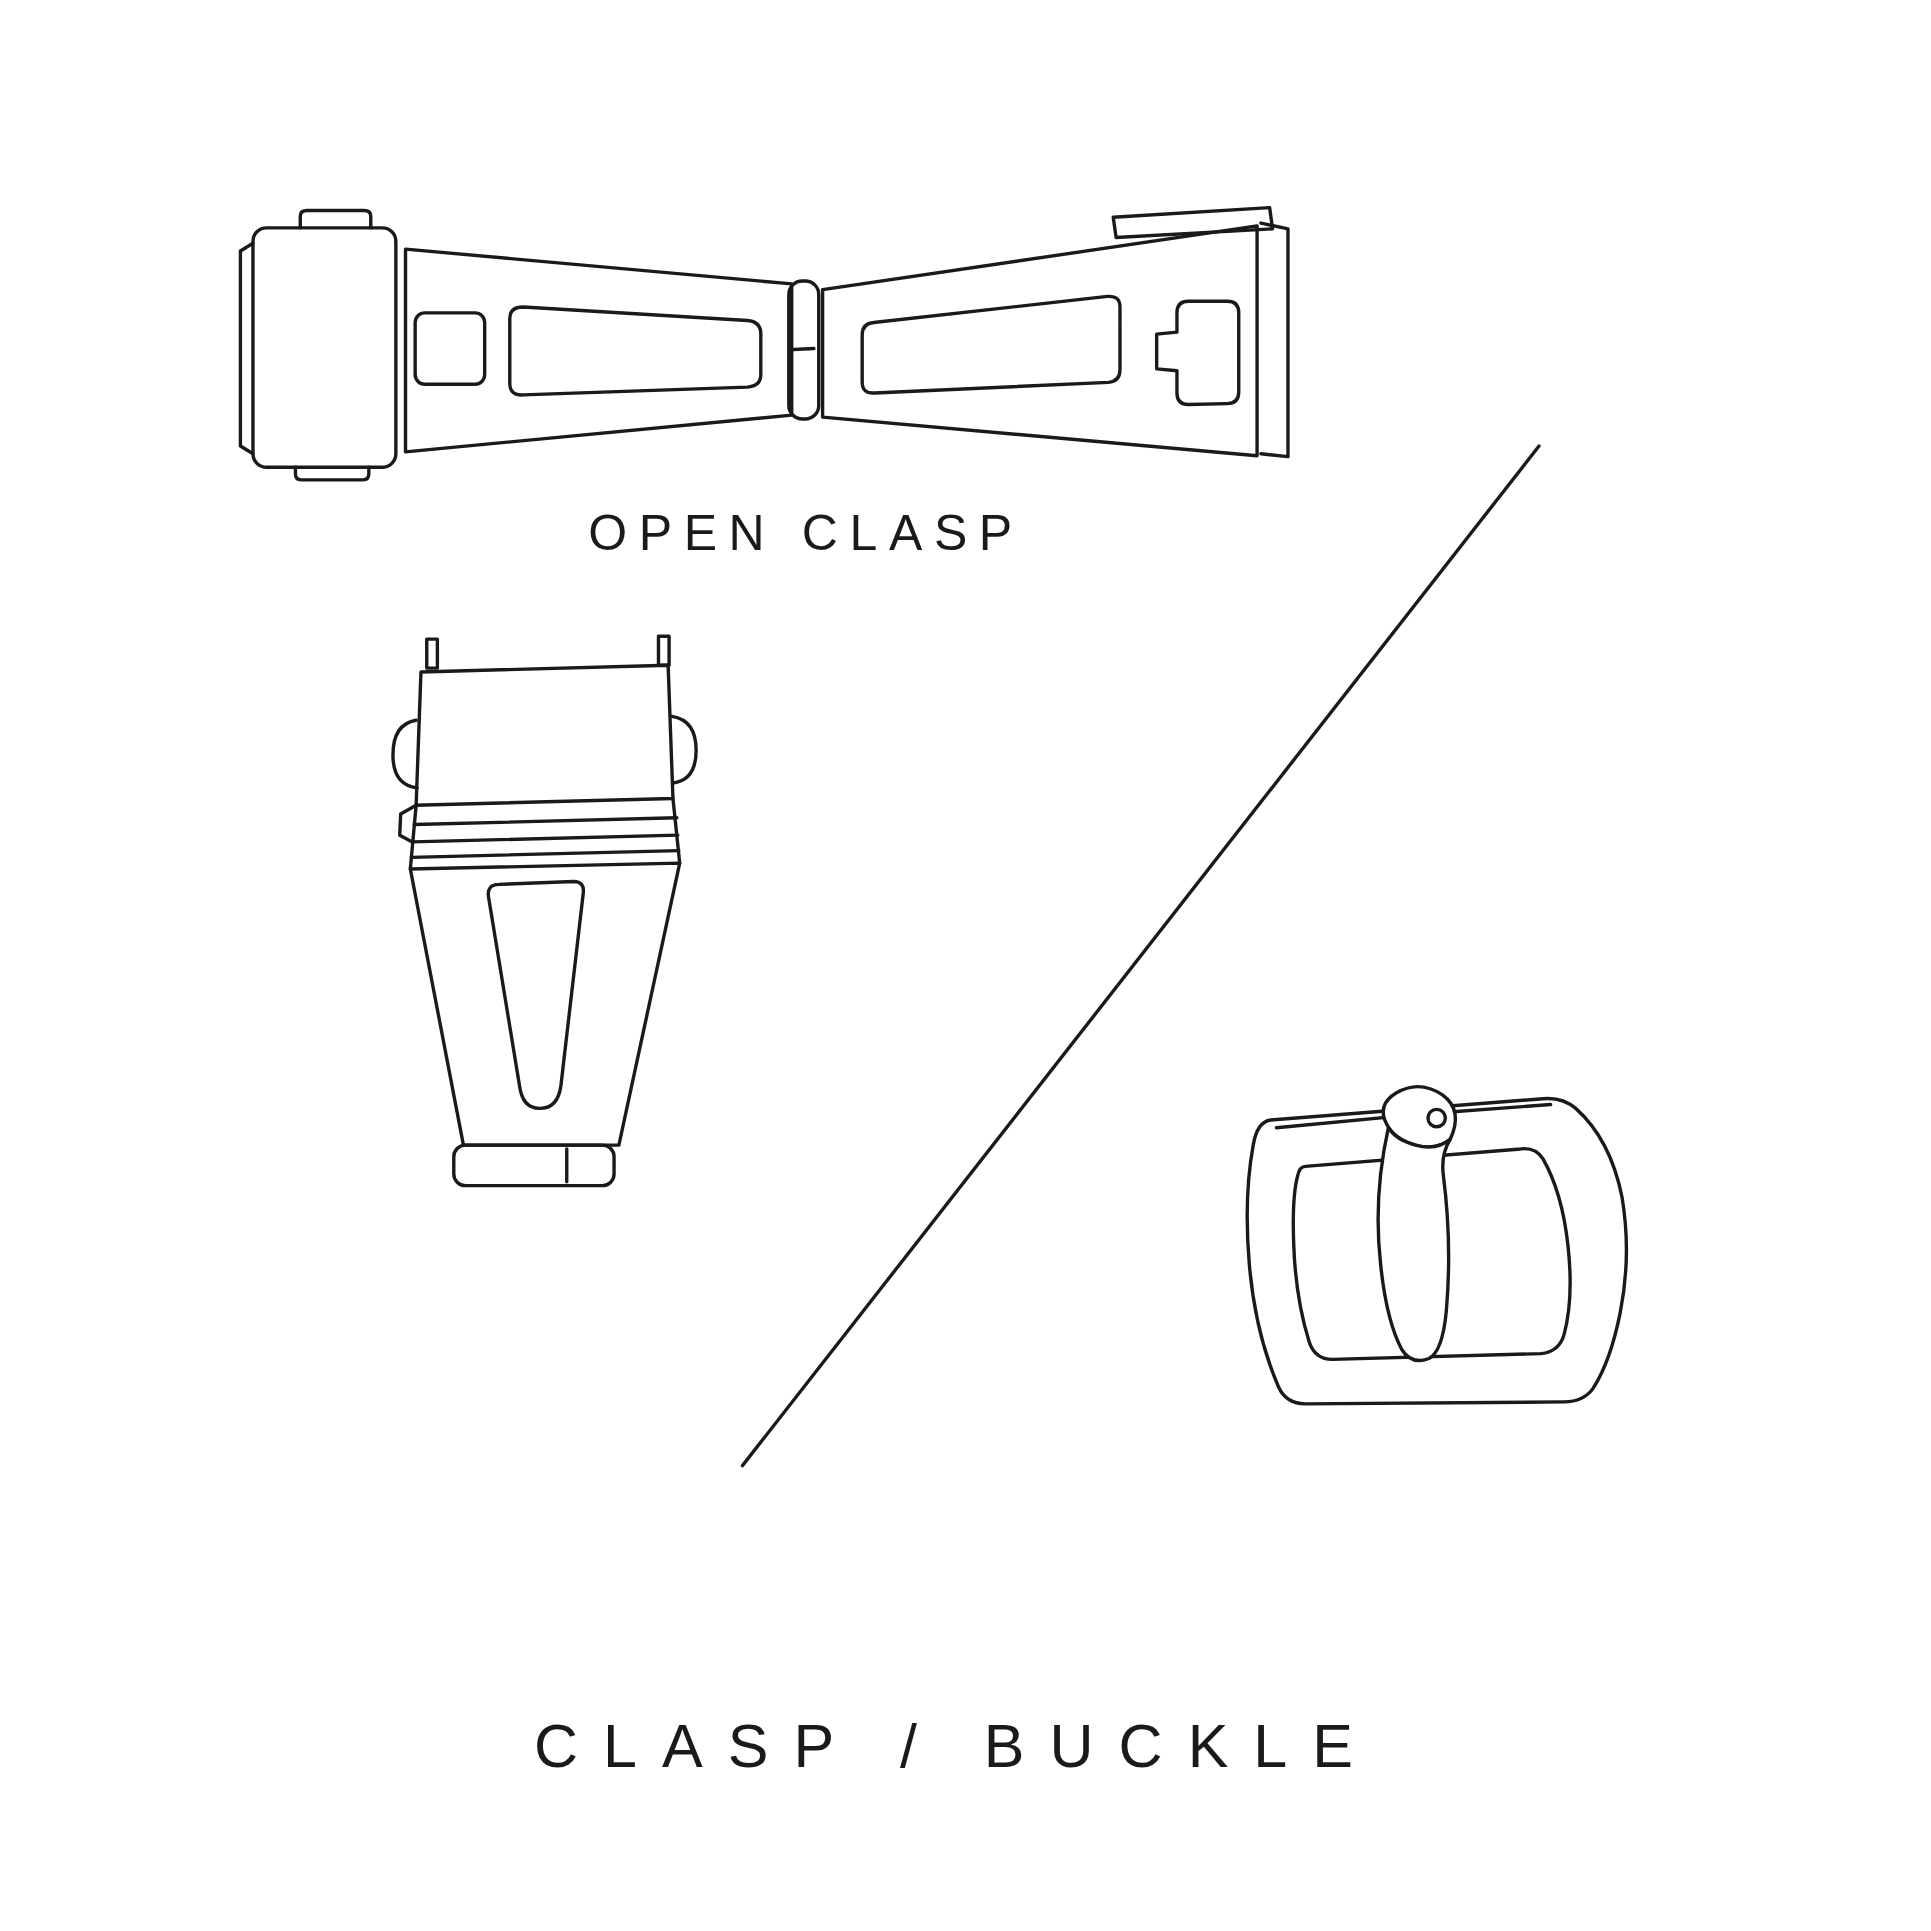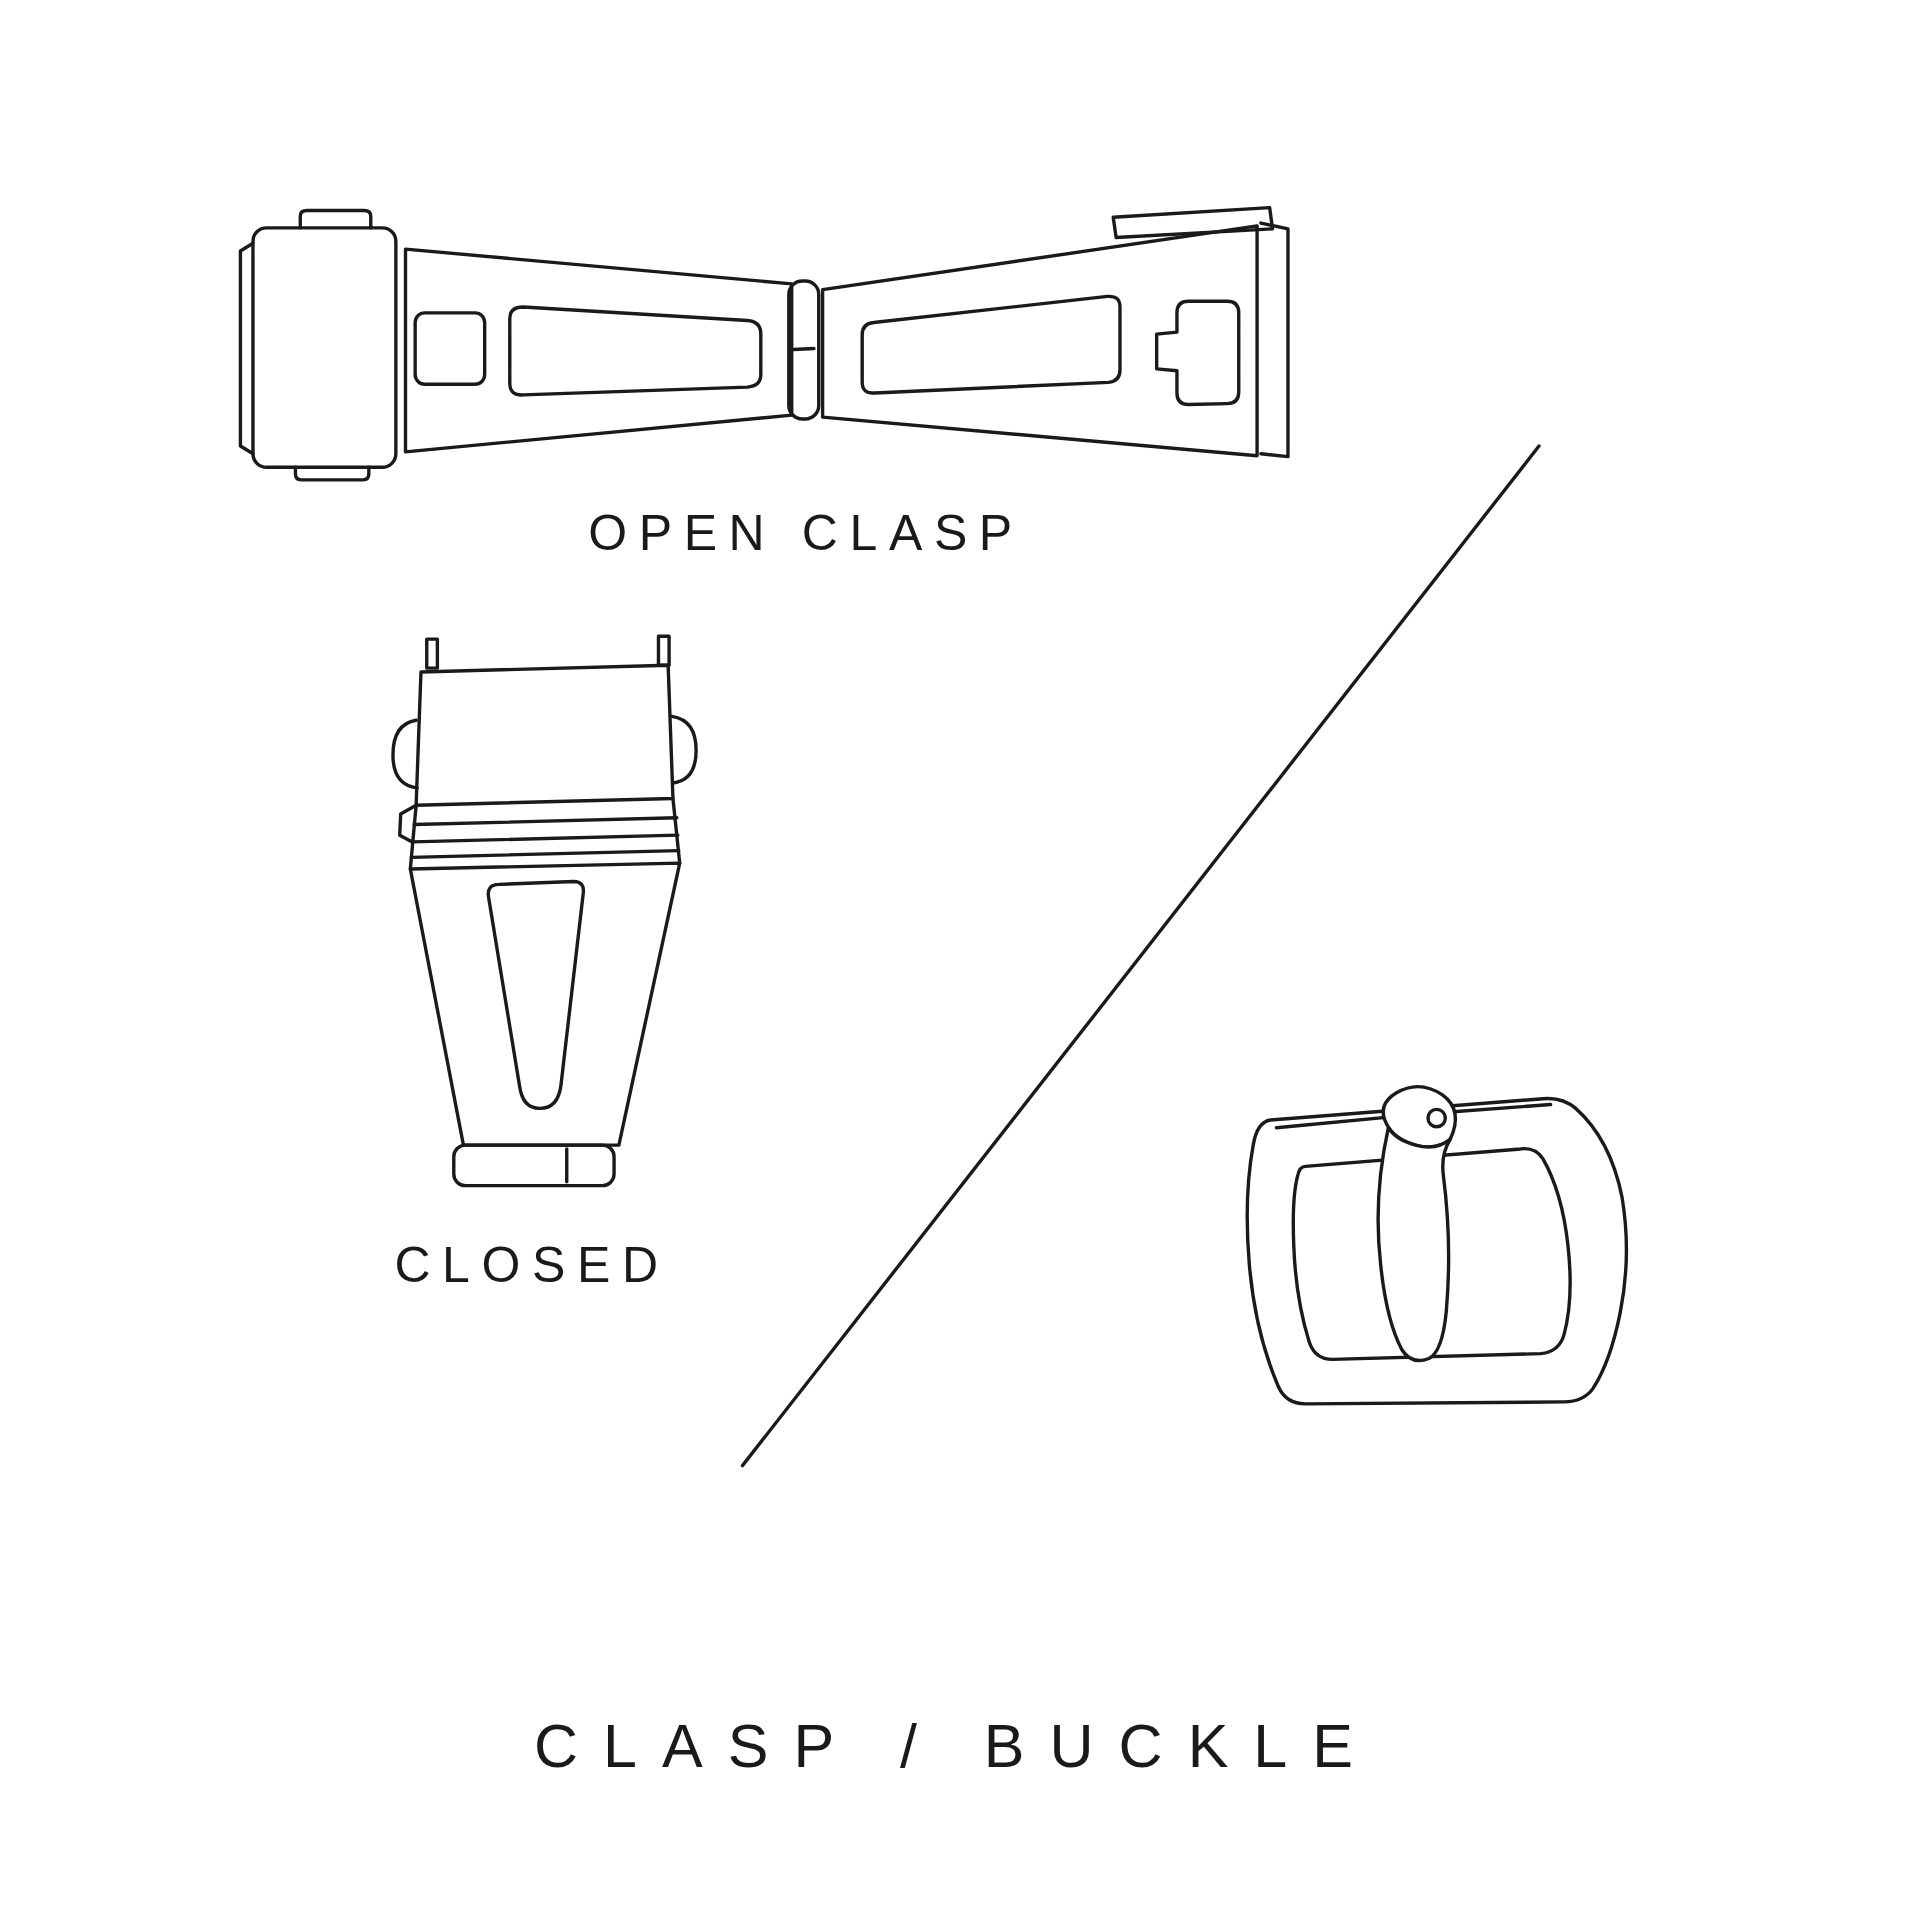--- a/index.html
+++ b/index.html
@@ -107,18 +107,17 @@
 
       <path fill="#ffffff" d="M1502,1180 Q1516,1150 1494,1134 Q1470,1118 1446,1132 Q1426,1144 1436,1164 Q1444,1180 1466,1186 Q1488,1192 1502,1180 Z"></path>
       <circle cx="1488" cy="1158" r="9"></circle>
 
       <path fill="#ffffff" d="M1438,1168 Q1422,1240 1430,1310 Q1436,1368 1452,1398 Q1462,1414 1480,1407 Q1494,1400 1498,1358 Q1504,1288 1495,1218 Q1492,1196 1502,1180 Q1488,1192 1466,1186 Q1446,1181 1438,1168 Z"></path>
     </g>
   </svg>
 
   <div class="label caption" style="left:497px; top:504px; width:618px;">OPEN CLASP</div>
 
-  <div class="label caption" style="left:339px; top:1236px; width:386px;">CLOSED</div>
 
   <div class="label title" style="left:280px; top:1711px; width:1352px;">CLASP / BUCKLE</div>
 
 </div>
 
 
 </body></html>

